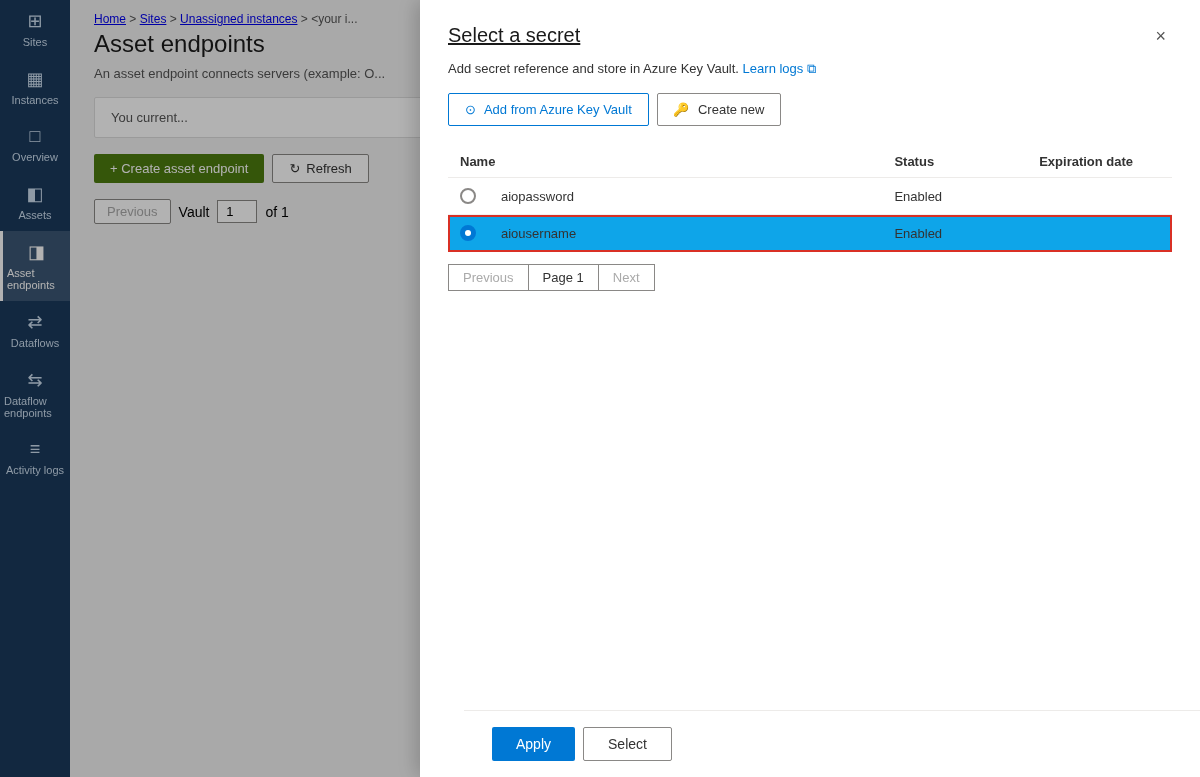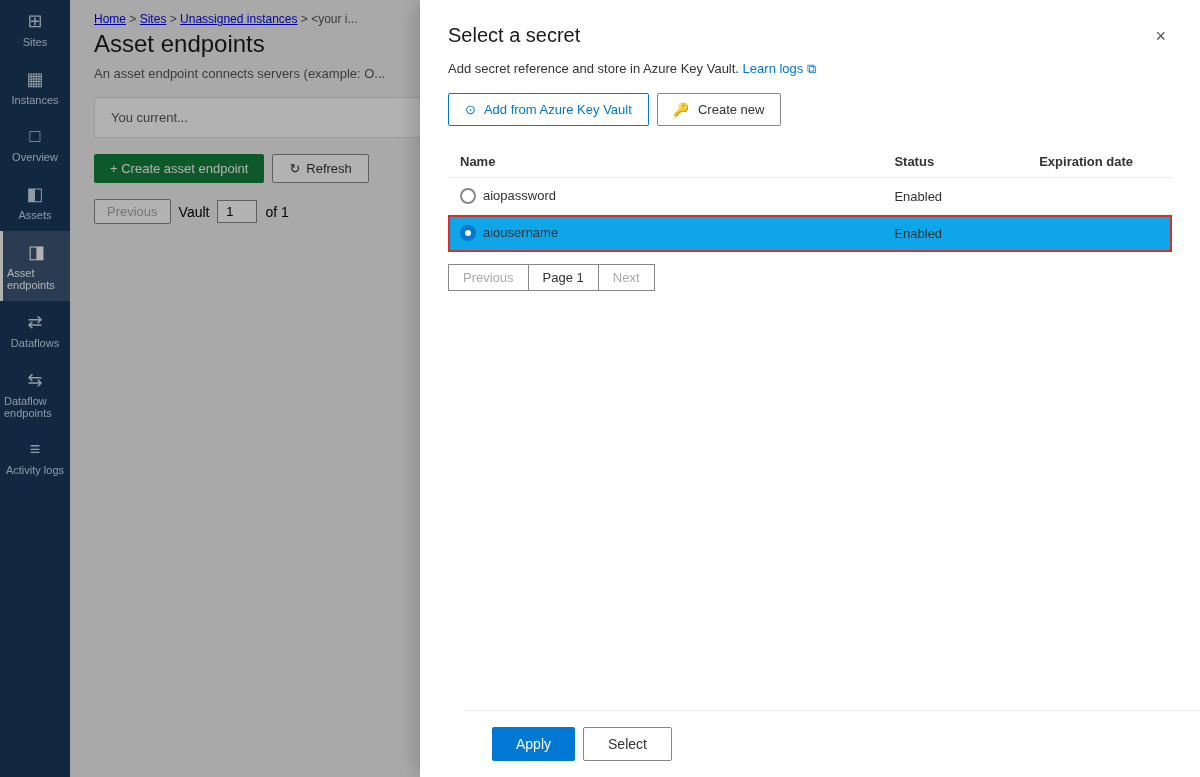--- a/index.html
+++ b/index.html
@@ -79,21 +79,21 @@
       border-radius: 2px;
       color: #555;
       font-size: 13px;
     }
     .toolbar {
       display: flex;
       gap: 8px;
       margin-bottom: 16px;
     }
     .btn-primary {
-      background: #15803d;
+      background: #4d7c0f;
       color: white;
       border: none;
       padding: 6px 16px;
       cursor: pointer;
       border-radius: 2px;
       font-size: 13px;
       display: flex;
       align-items: center;
       gap: 6px;
     }
@@ -156,20 +156,21 @@
       padding: 24px 28px 12px;
       display: flex;
       align-items: flex-start;
       justify-content: space-between;
       border-bottom: none;
     }
     .modal-title {
       font-size: 20px;
       font-weight: 400;
       color: #1a1a1a;
+      text-decoration: underline;
     }
     .modal-close {
       background: none;
       border: none;
       cursor: pointer;
       font-size: 18px;
       color: #555;
       padding: 2px 6px;
     }
     .modal-body {
@@ -261,22 +262,22 @@
       border-radius: 50%;
       background: white;
     }
     .radio-btn.unchecked {
       border-color: #8a8886;
       background: white;
     }
 
     .table-row-name {
       display: flex;
-      align-items: flex-start;
-      gap: 7px;
+      align-items: center;
+      gap: 25px;
     }
 
     
     .modal-pagination {
       display: flex;
       align-items: center;
       gap: 0;
       margin-top: 12px;
     }
     .modal-pagination button {

